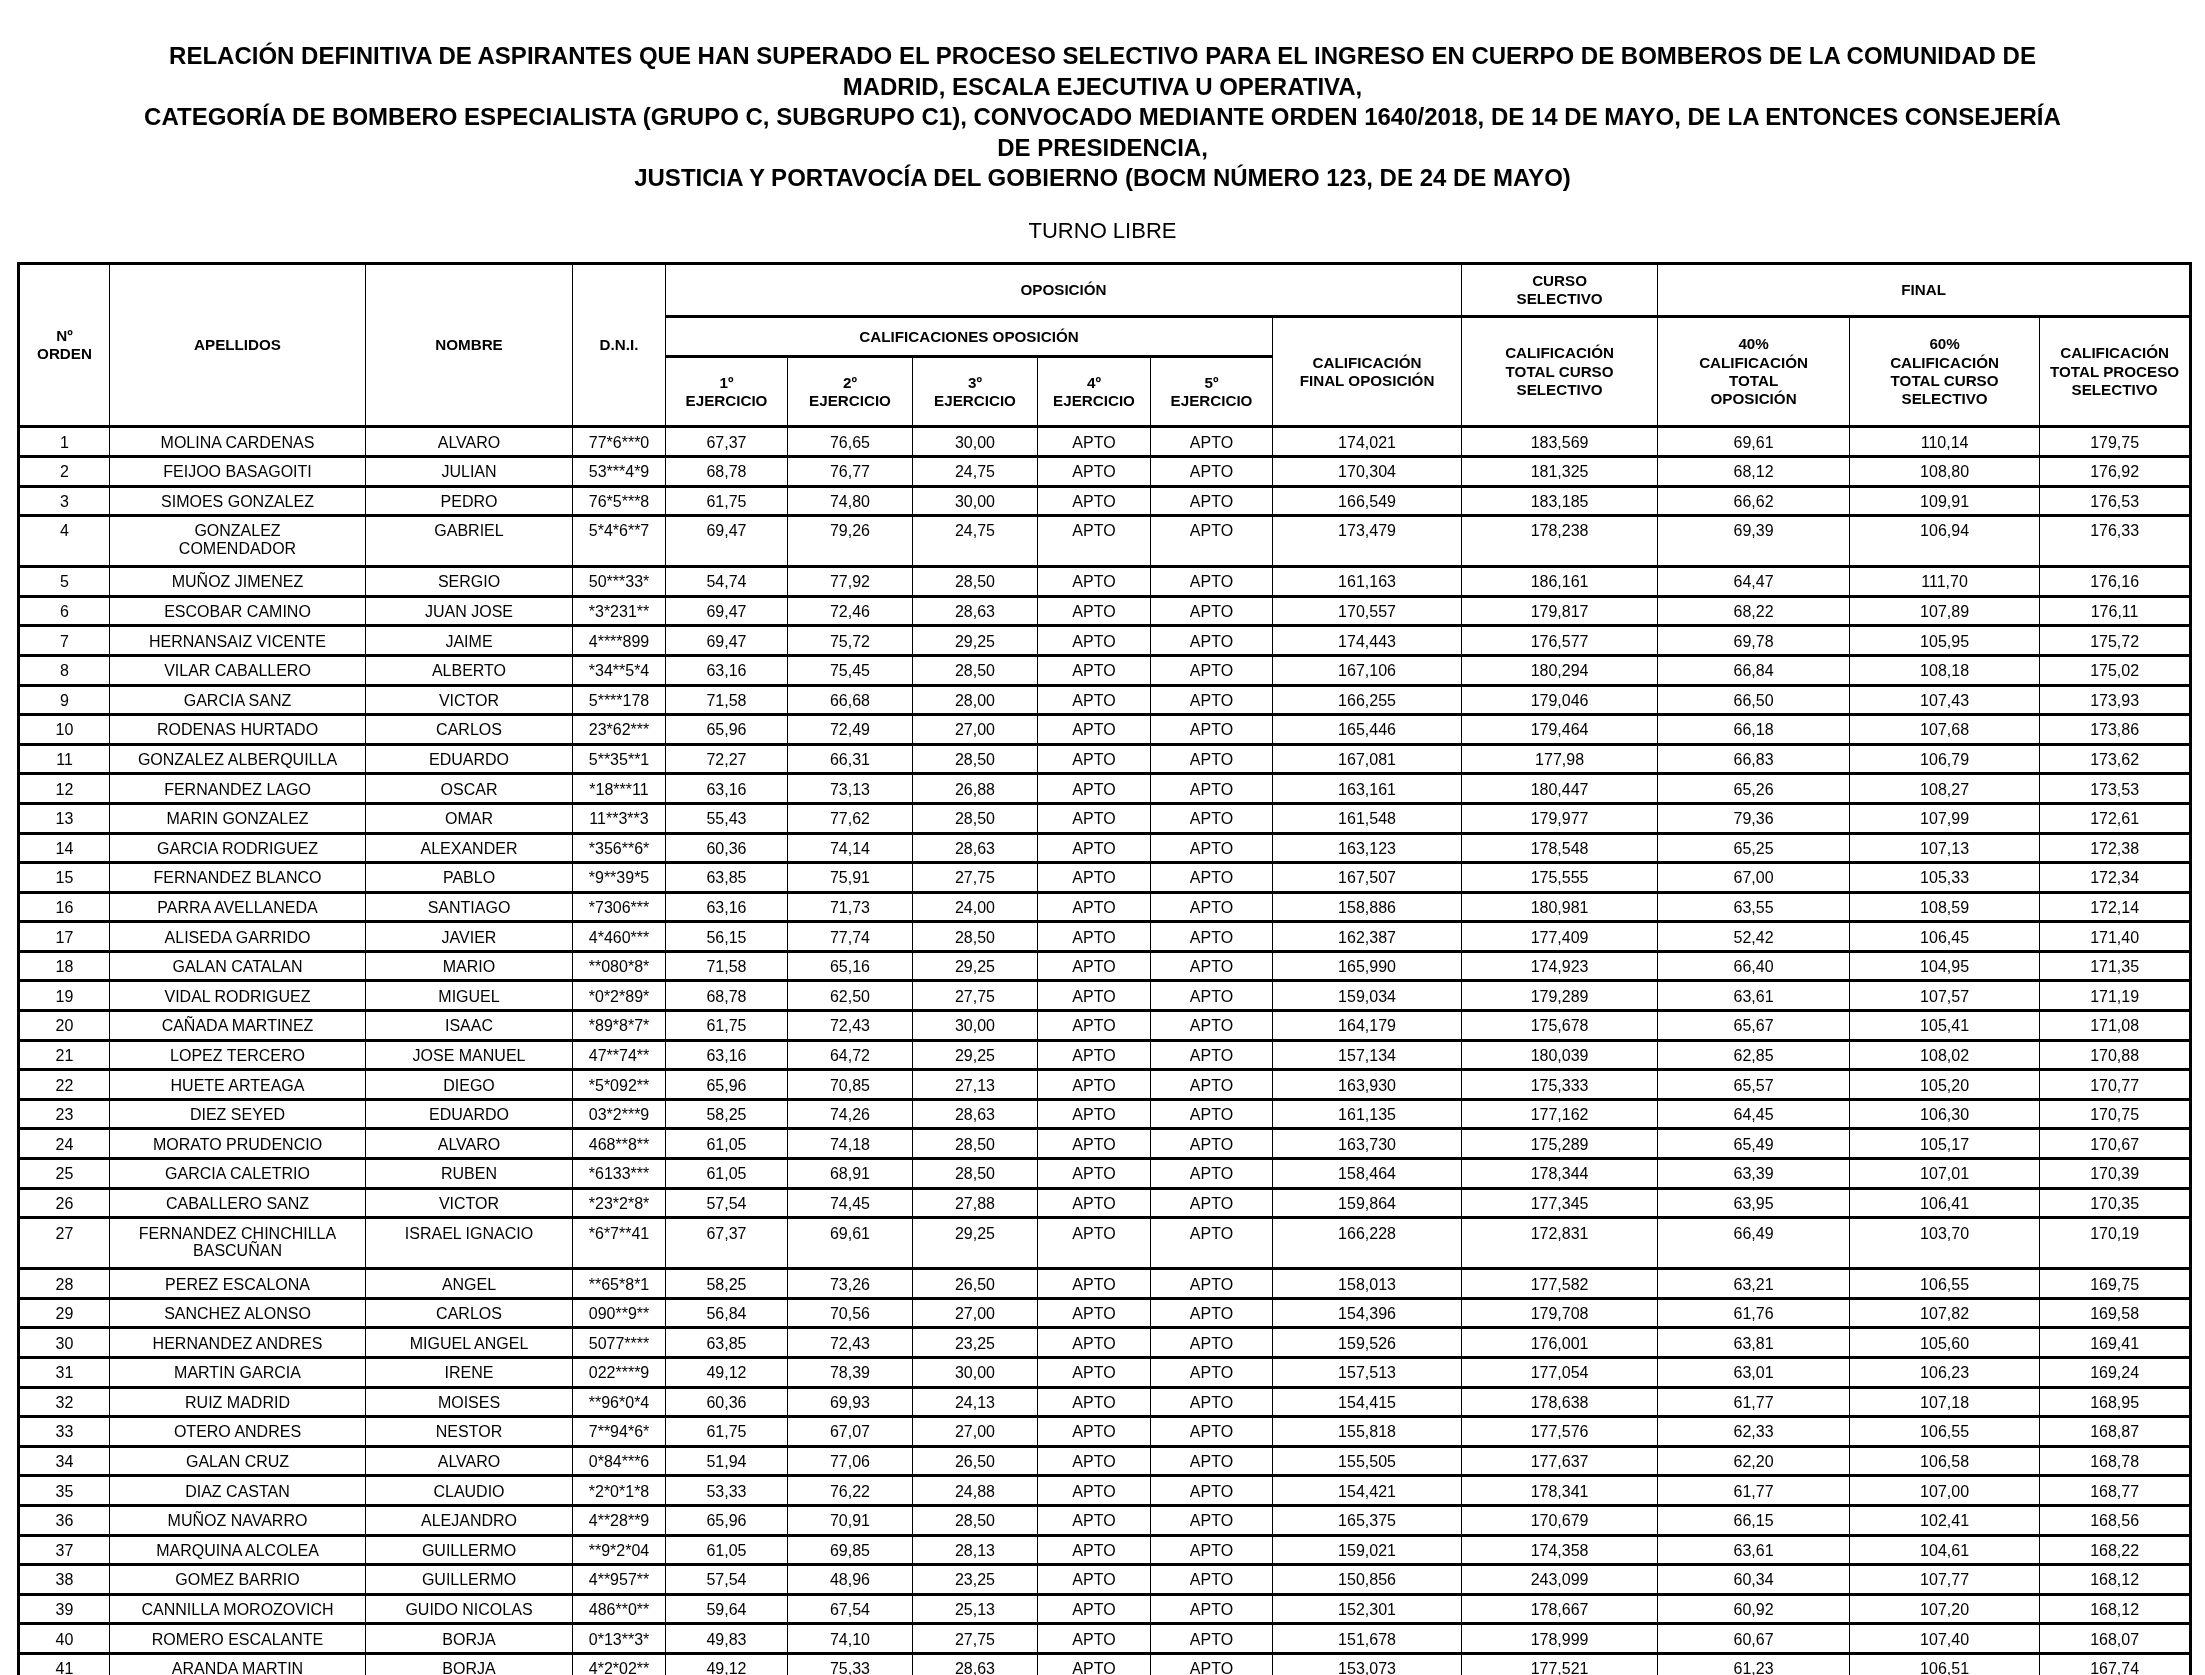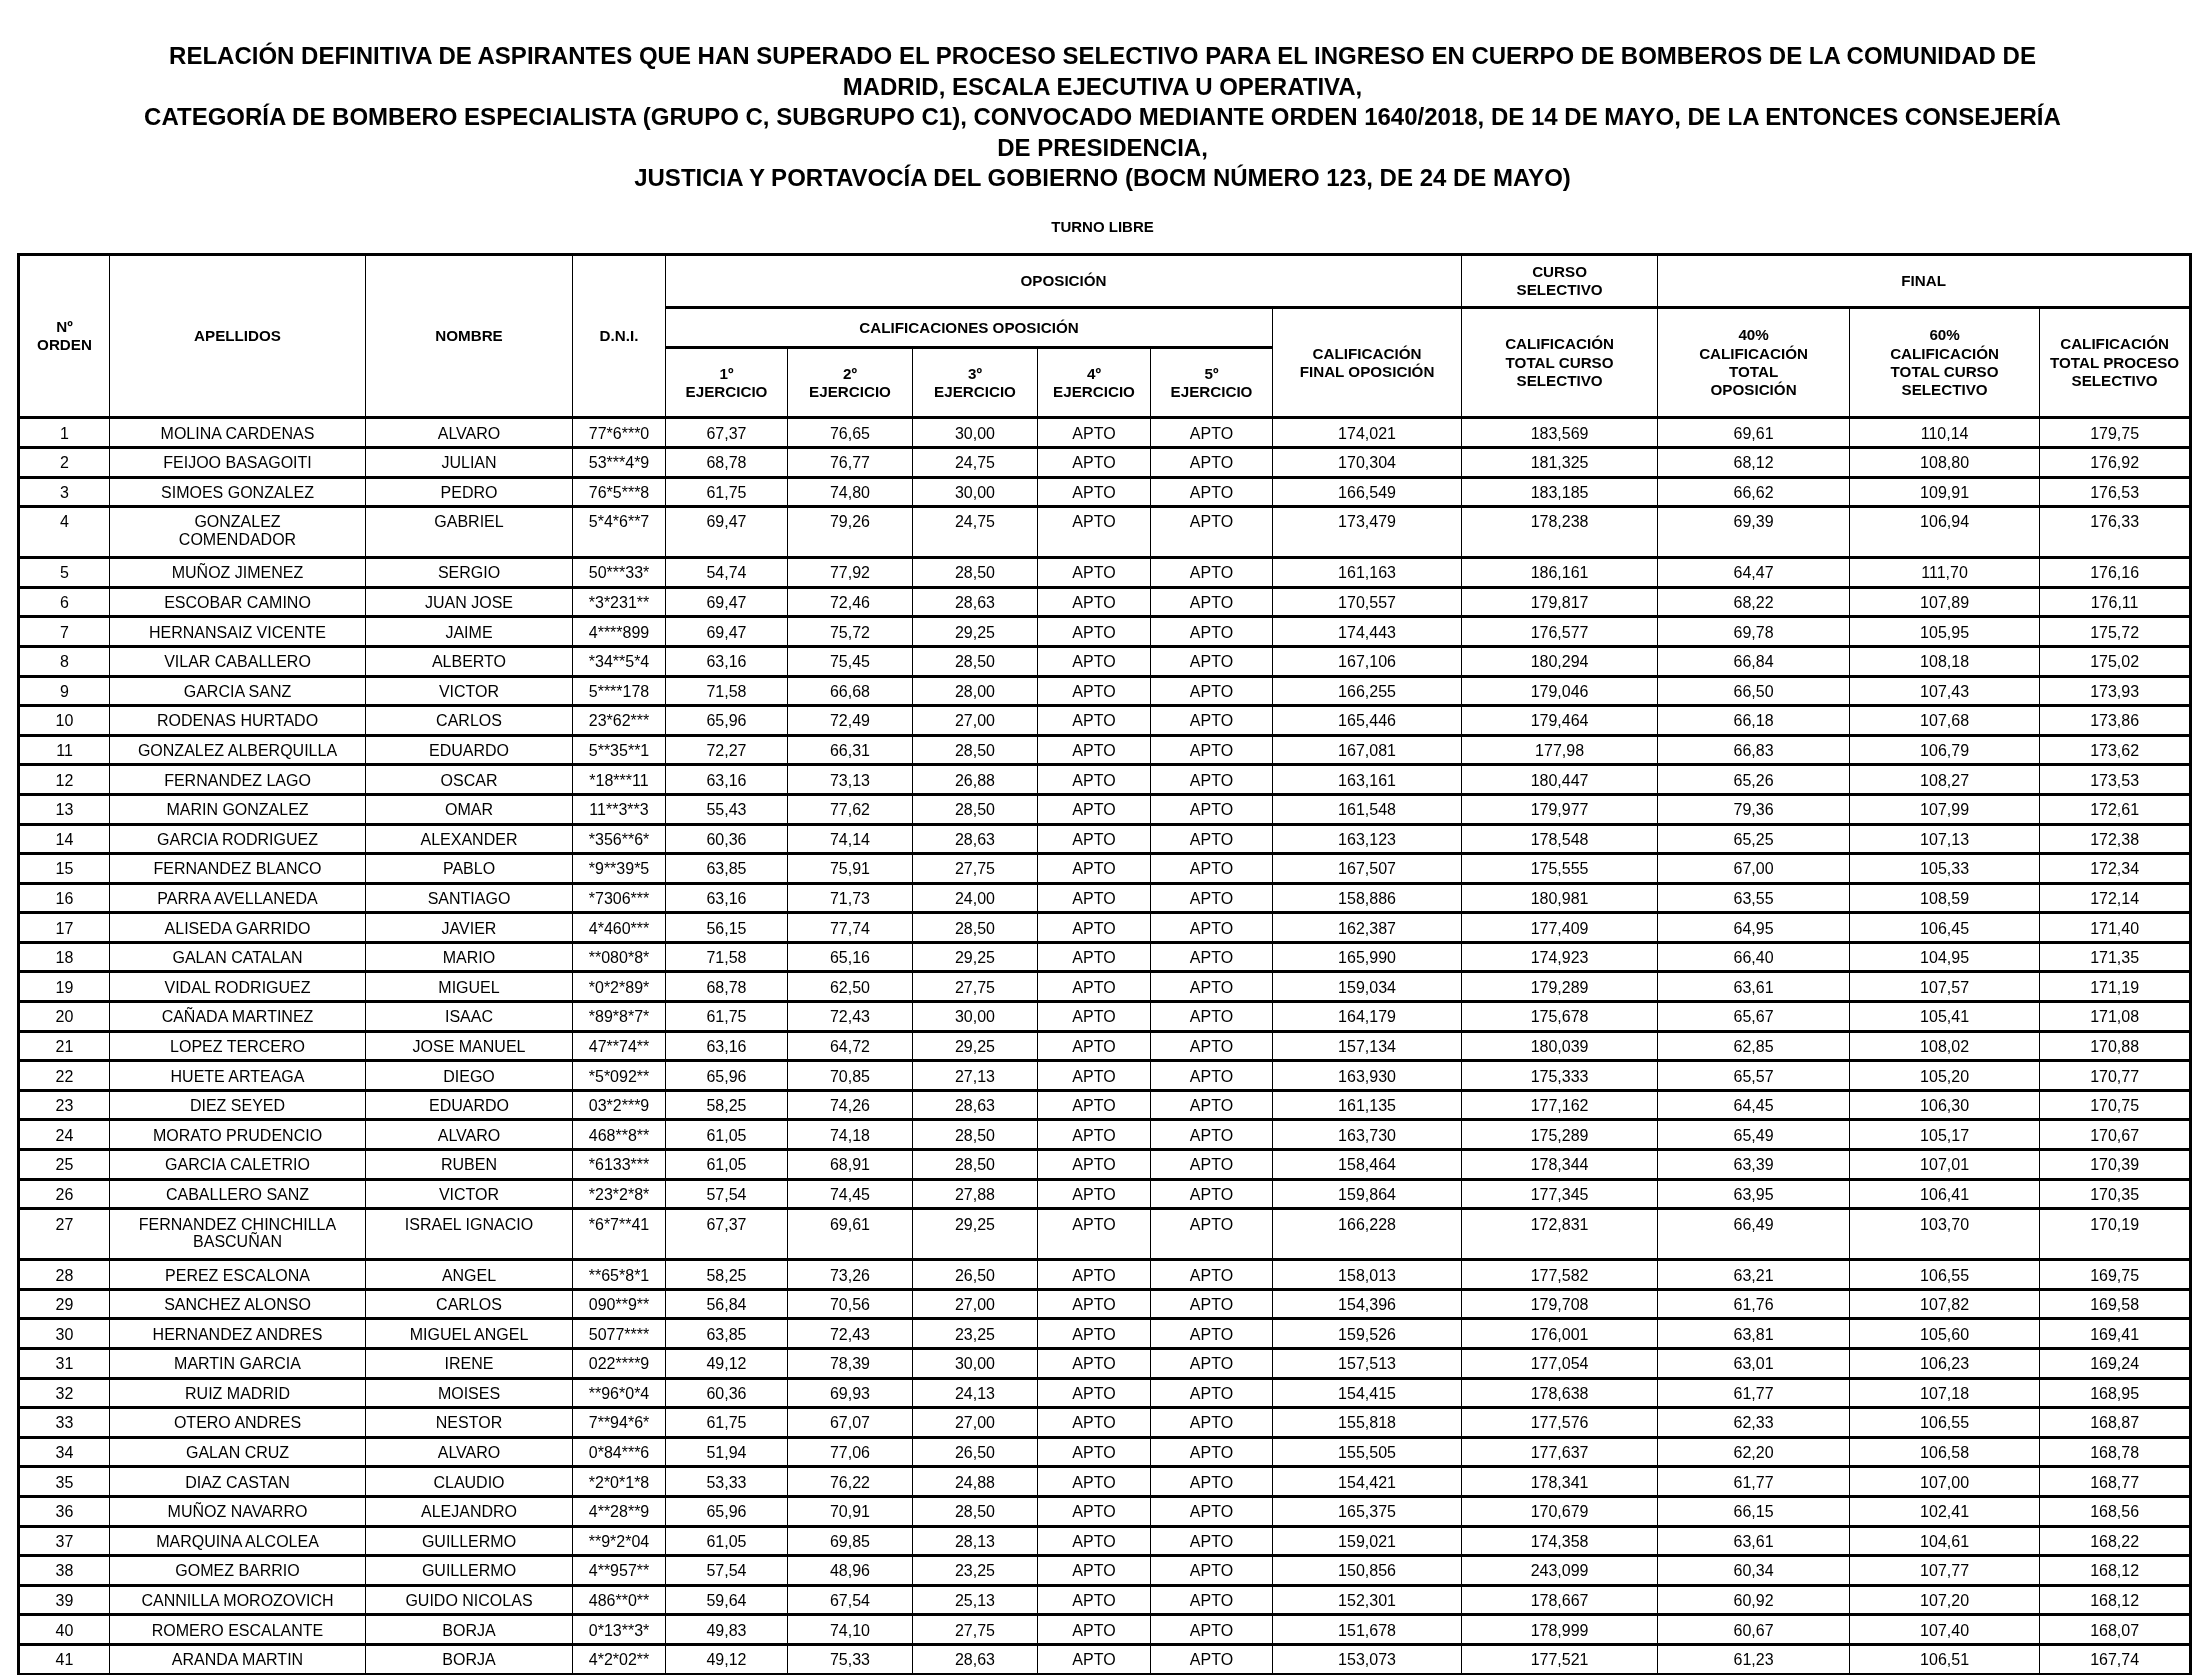--- a/index.html
+++ b/index.html
@@ -25,22 +25,22 @@
   .doc-title {
     max-width: 1949px;
     margin: 29px auto 0 auto;
     text-align: center;
     font-weight: bold;
     font-size: 24px;
     line-height: 30.5px;
   }
   .turno {
     text-align: center;
-    font-weight: bold;
-    font-size: 15px;
+    font-weight: normal;
+    font-size: 22px;
     margin: 24.4px 0 18.3px 0;
   }
   table.results {
     width: 2172px;
     table-layout: fixed;
     border-collapse: collapse;
     border: 3px solid #000;
   }
   table.results th, table.results td {
     border: solid #000;
@@ -407,21 +407,21 @@
           <td class="col-apellidos">ALISEDA GARRIDO</td>
           <td class="col-nombre">JAVIER</td>
           <td class="col-dni">4*460***</td>
           <td class="col-ej1">56,15</td>
           <td class="col-ej2">77,74</td>
           <td class="col-ej3">28,50</td>
           <td class="col-ej4">APTO</td>
           <td class="col-ej5">APTO</td>
           <td class="col-final_oposicion">162,387</td>
           <td class="col-total_curso">177,409</td>
-          <td class="col-p40">64,95</td>
+          <td class="col-p40">52,42</td>
           <td class="col-p60">106,45</td>
           <td class="col-total_proceso">171,40</td>
         </tr>
         <tr>
           <td class="col-orden">18</td>
           <td class="col-apellidos">GALAN CATALAN</td>
           <td class="col-nombre">MARIO</td>
           <td class="col-dni">**080*8*</td>
           <td class="col-ej1">71,58</td>
           <td class="col-ej2">65,16</td>

